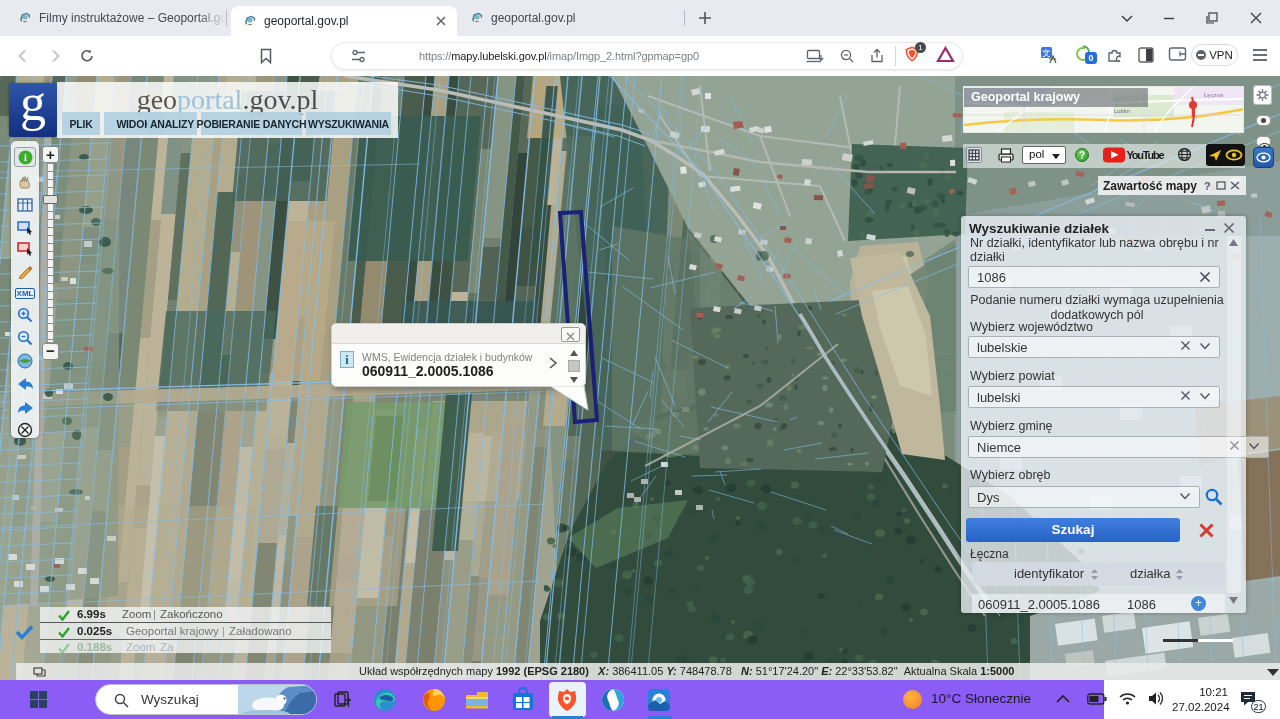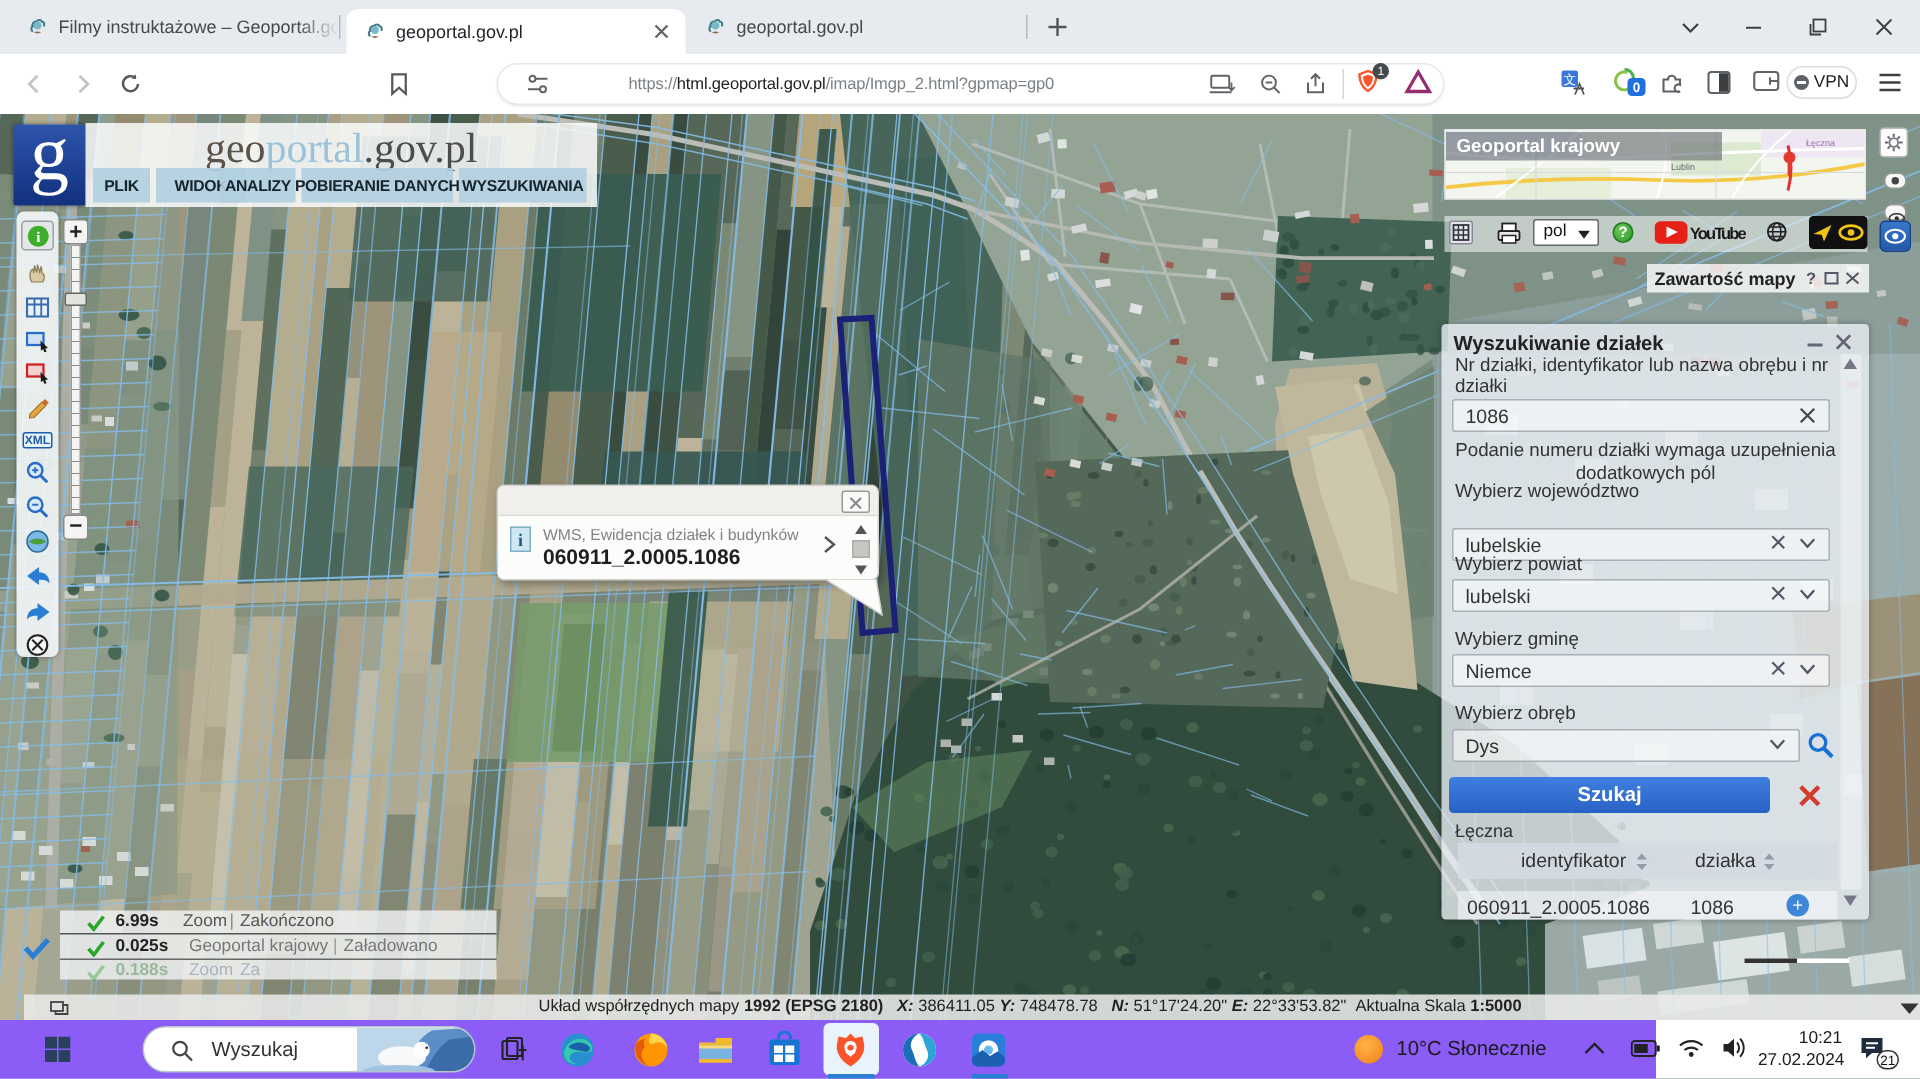--- a/index.html
+++ b/index.html
@@ -84,21 +84,21 @@
     </svg>
   <svg class="abs" style="left:258px;top:11px" width="16" height="18" viewBox="0 0 16 18">
       <path d="M3.5,2.5 H12.5 V15.5 L8,11.5 L3.5,15.5 Z" fill="none" stroke="#55595e" stroke-width="1.5"></path>
     </svg>
   <div id="omnibox"></div>
   <svg class="abs" style="left:350px;top:12px" width="17" height="16" viewBox="0 0 17 16">
       <circle cx="5" cy="4.5" r="2" fill="none" stroke="#5f6368" stroke-width="1.3"></circle>
       <circle cx="12" cy="11.5" r="2" fill="none" stroke="#5f6368" stroke-width="1.3"></circle>
       <path d="M7,4.5 H15 M2,11.5 H10" stroke="#5f6368" stroke-width="1.3"></path>
     </svg>
-  <div class="abs" style="left:419px;top:14px;font-size:11px;letter-spacing:-0.1px;color:#7b8085">https://<span style="color:#202124">html.geoportal.gov.pl</span>/imap/Imgp_2.html?gpmap=gp0</div>
+  <div class="abs" style="left:419px;top:14px;font-size:11px;letter-spacing:-0.1px;color:#7b8085">https://<span style="color:#202124">mapy.lubelski.gov.pl</span>/imap/Imgp_2.html?gpmap=gp0</div>
   <svg class="abs" style="left:806px;top:13px" width="19" height="15" viewBox="0 0 19 15">
       <rect x="1.5" y="1.5" width="12" height="8" rx="1" fill="none" stroke="#5f6368" stroke-width="1.3"></rect>
       <path d="M0.5,12.5 H15" stroke="#5f6368" stroke-width="1.3"></path>
       <path d="M15,6 V11 M13,9 L15,11.3 L17.2,9" fill="none" stroke="#5f6368" stroke-width="1.2"></path>
     </svg>
   <svg class="abs" style="left:839px;top:12px" width="16" height="16" viewBox="0 0 16 16">
       <circle cx="7" cy="7" r="4.6" fill="none" stroke="#5f6368" stroke-width="1.3"></circle>
       <path d="M10.5,10.5 L14,14" stroke="#5f6368" stroke-width="1.3"></path>
       <path d="M4.8,7 H9.2" stroke="#5f6368" stroke-width="1.2"></path>
     </svg>
@@ -1243,33 +1243,33 @@
       </svg>
  <svg style="position:absolute;right:11px;top:6px" width="12" height="12" viewBox="0 0 12 12">
         <path d="M1.5,1.5 L10.5,10.5 M10.5,1.5 L1.5,10.5" stroke="#667" stroke-width="1.7"></path>
       </svg>
  <div class="plabel" style="top:20px;width:250px;line-height:1.15">Nr działki, identyfikator lub nazwa obrębu i nr działki</div>
  <div class="psel" style="top:50px;width:252px">1086<svg class="selx" style="right:8px;top:4px" width="12" height="12" viewBox="0 0 12 12">
           <path d="M1.5,1.5 L10.5,10.5 M10.5,1.5 L1.5,10.5" stroke="#445" stroke-width="1.5"></path>
         </svg></div>
  <div style="position:absolute;left:0;top:77px;width:272px;text-align:center;font-size:12.5px;color:#333;line-height:1.2">Podanie numeru działki wymaga uzupełnienia<br>dodatkowych pól</div>
  <div class="plabel" style="top:104px">Wybierz województwo</div>
-      <div class="psel" style="top:136px;width:252px">lubelskie<svg class="selx" style="right:28px" width="11" height="11" viewBox="0 0 11 11">
+      <div class="psel" style="top:120px;width:252px">lubelskie<svg class="selx" style="right:28px" width="11" height="11" viewBox="0 0 11 11">
           <path d="M1.5,1.5 L9.5,9.5 M9.5,1.5 L1.5,9.5" stroke="#556" stroke-width="1.4"></path>
         </svg><svg class="selx" style="right:8px" width="12" height="12" viewBox="0 0 12 12">
           <path d="M1.5,3.5 L6,8.5 L10.5,3.5" fill="none" stroke="#556" stroke-width="1.5"></path>
         </svg></div>
  <div class="plabel" style="top:153px">Wybierz powiat</div>
       <div class="psel" style="top:170px;width:252px">lubelski<svg class="selx" style="right:28px" width="11" height="11" viewBox="0 0 11 11">
           <path d="M1.5,1.5 L9.5,9.5 M9.5,1.5 L1.5,9.5" stroke="#556" stroke-width="1.4"></path>
         </svg><svg class="selx" style="right:8px" width="12" height="12" viewBox="0 0 12 12">
           <path d="M1.5,3.5 L6,8.5 L10.5,3.5" fill="none" stroke="#556" stroke-width="1.5"></path>
         </svg></div>
  <div class="plabel" style="top:203px">Wybierz gminę</div>
-      <div class="psel" style="top:220px;width:252px">Niemce<svg class="selx" style="right:28px" width="11" height="11" viewBox="0 0 11 11">
+      <div class="psel" style="top:220px;width:301px">Niemce<svg class="selx" style="right:28px" width="11" height="11" viewBox="0 0 11 11">
           <path d="M1.5,1.5 L9.5,9.5 M9.5,1.5 L1.5,9.5" stroke="#556" stroke-width="1.4"></path>
         </svg><svg class="selx" style="right:8px" width="12" height="12" viewBox="0 0 12 12">
           <path d="M1.5,3.5 L6,8.5 L10.5,3.5" fill="none" stroke="#556" stroke-width="1.5"></path>
         </svg></div>
  <div class="plabel" style="top:252px">Wybierz obręb</div>
       <div class="psel" style="top:270px;width:232px">Dys<svg class="selx" style="right:8px" width="12" height="12" viewBox="0 0 12 12">
           <path d="M1.5,3.5 L6,8.5 L10.5,3.5" fill="none" stroke="#556" stroke-width="1.5"></path>
         </svg></div>
  <svg style="position:absolute;left:243px;top:271px" width="20" height="20" viewBox="0 0 20 20">
         <circle cx="8" cy="8" r="5.2" fill="none" stroke="#1a6fd4" stroke-width="2.2"></circle>

